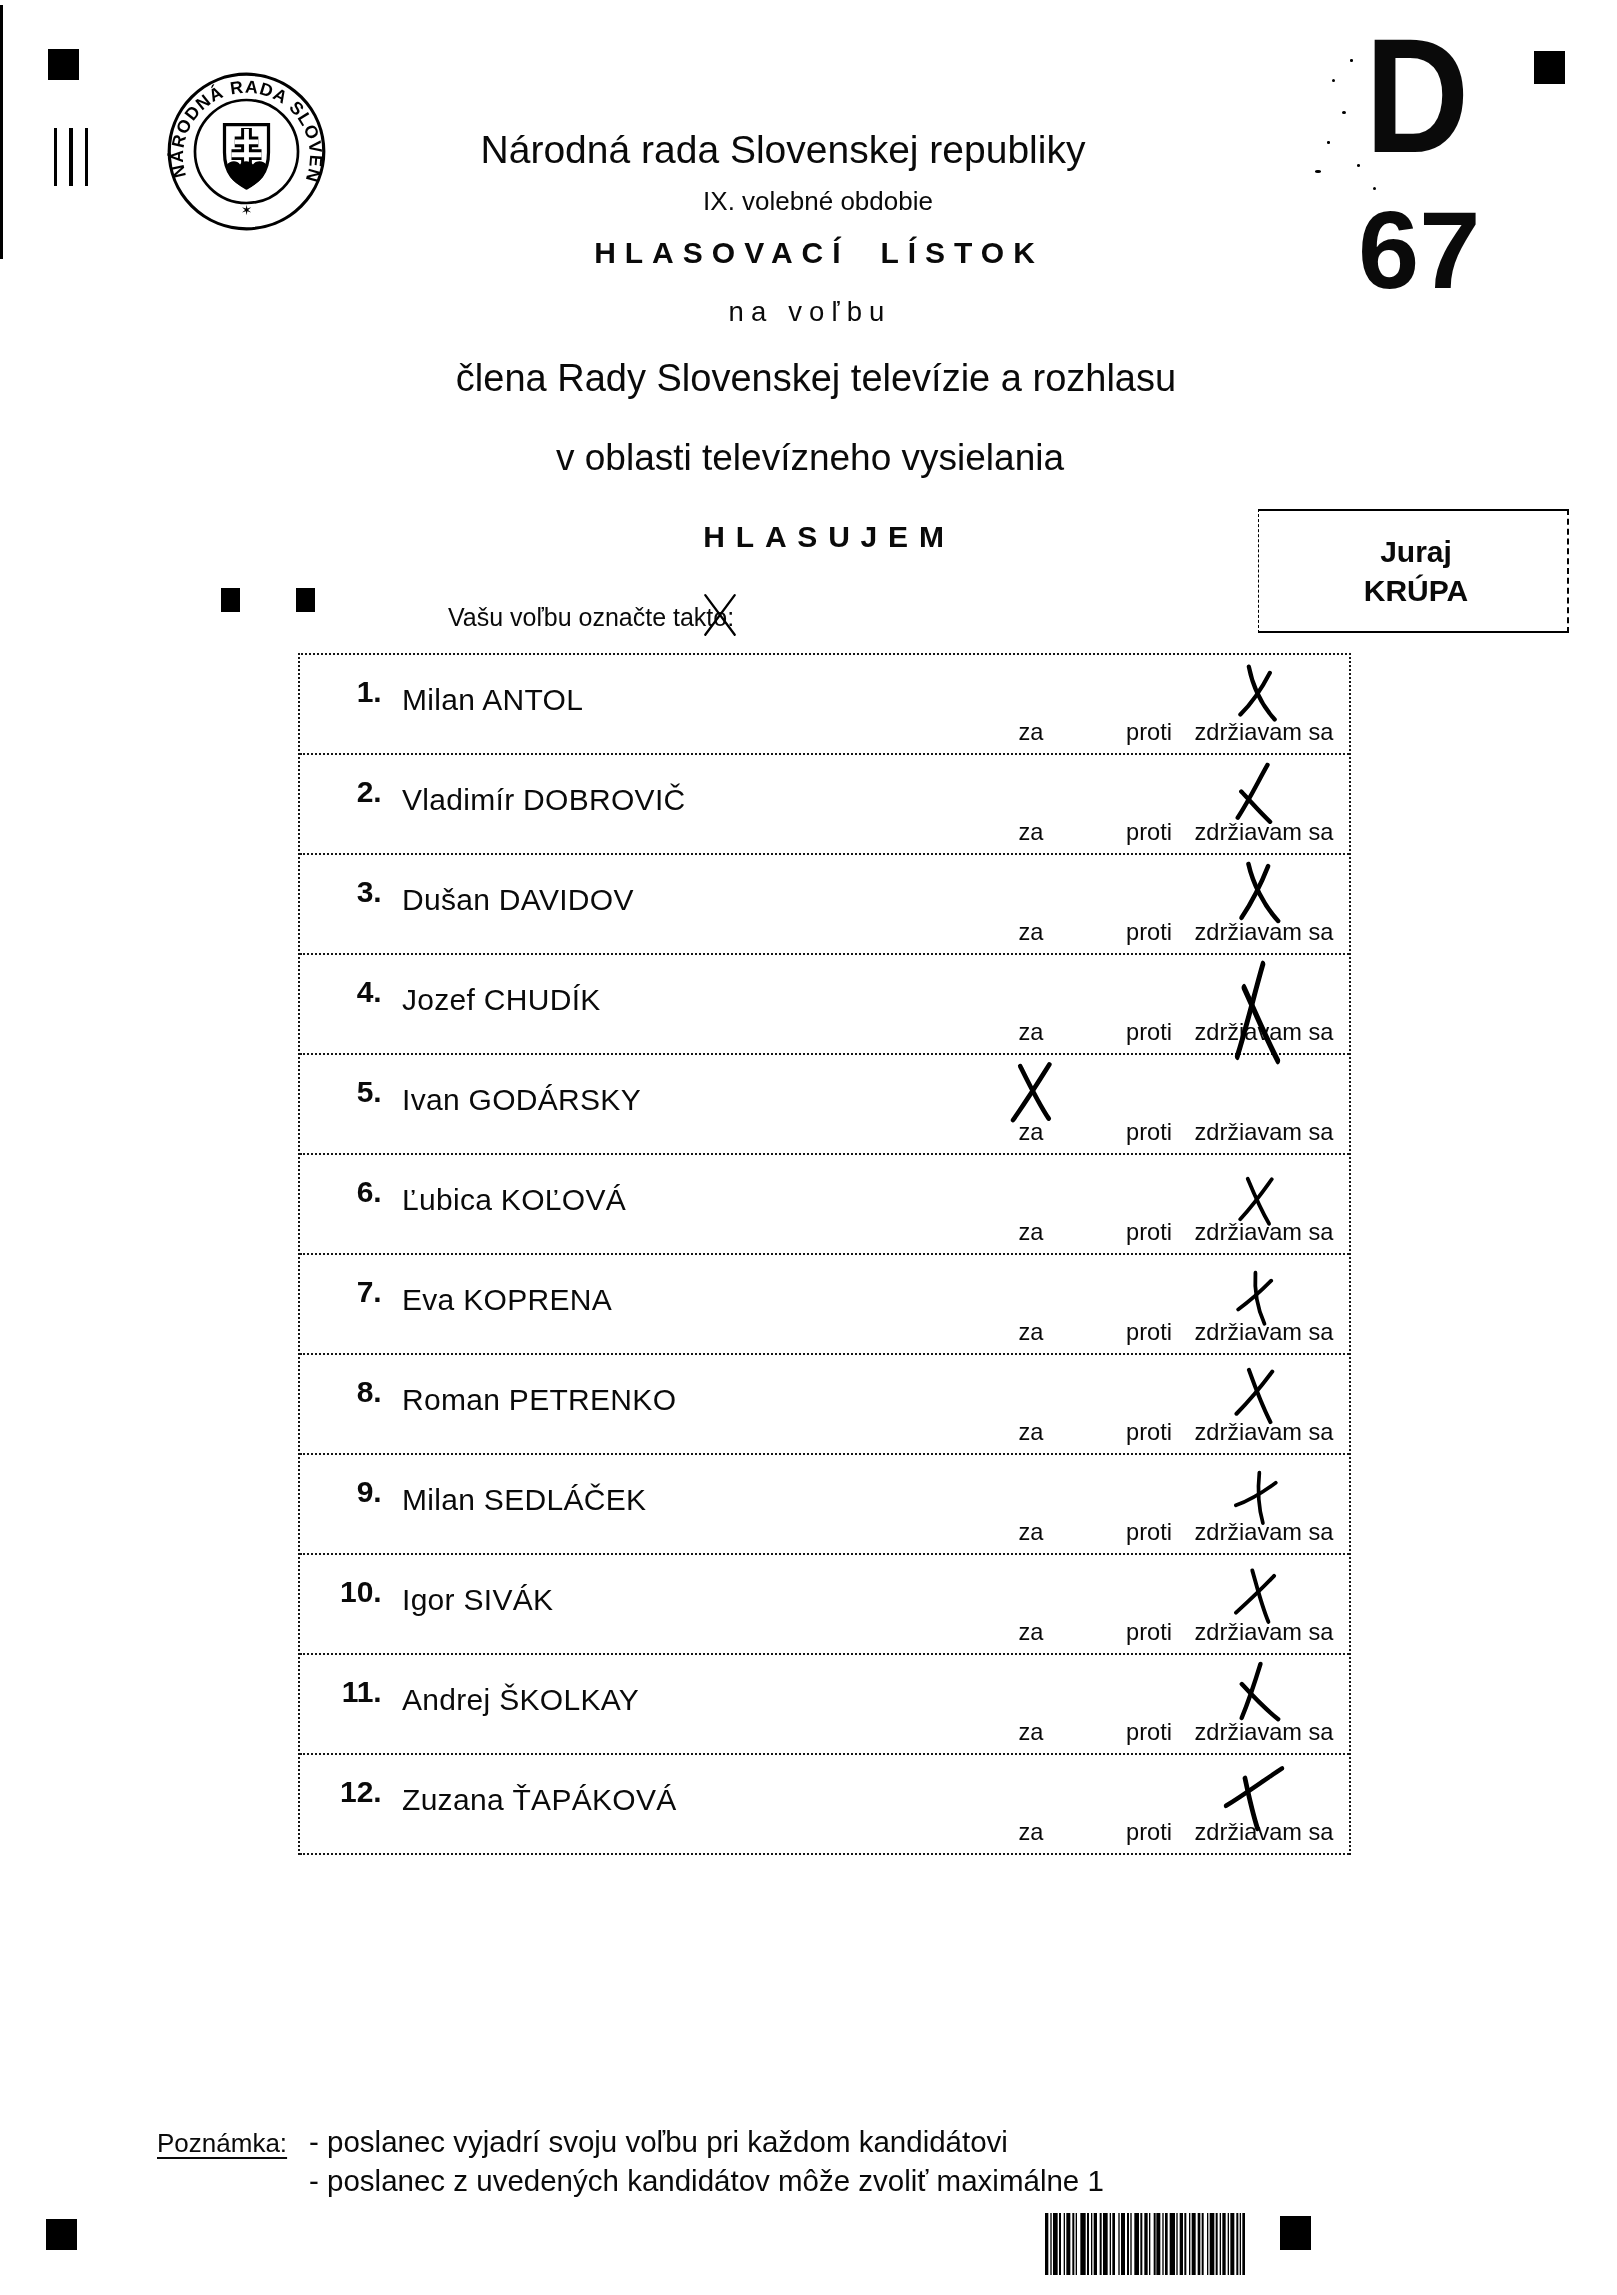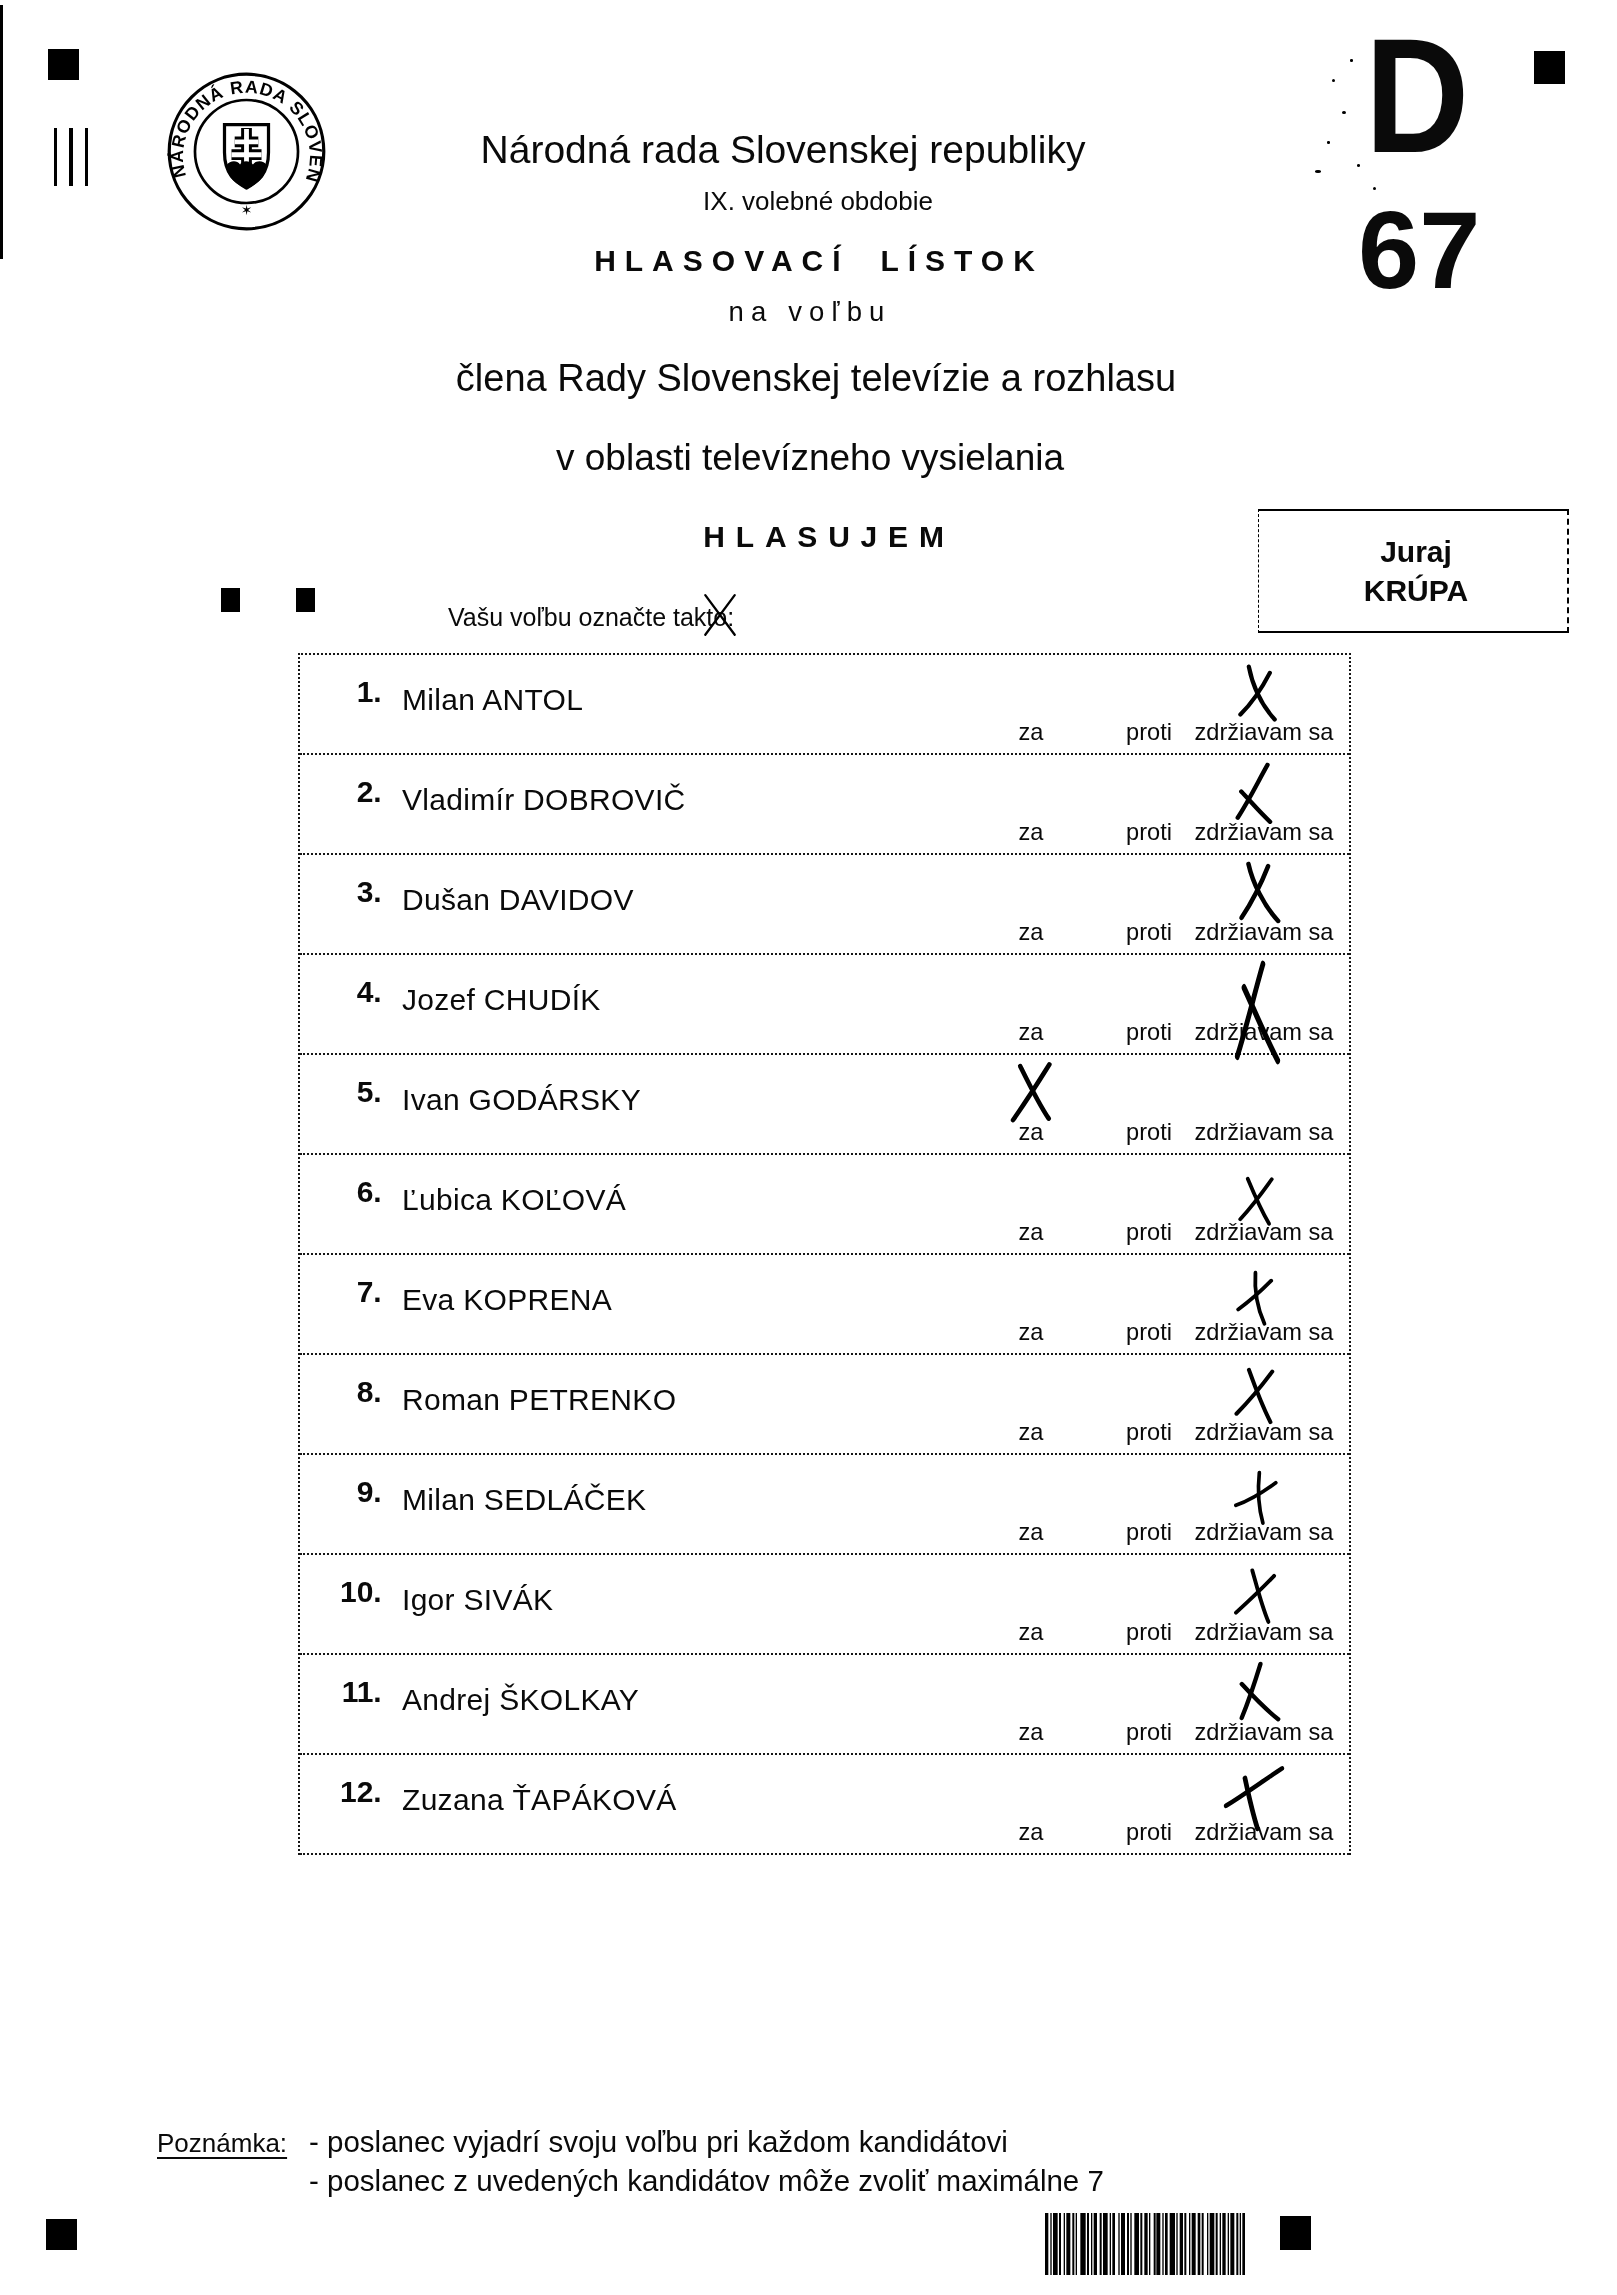--- a/index.html
+++ b/index.html
@@ -14,21 +14,21 @@
   .edge-line{left:0;top:5.2px;width:3.3px;height:254px;background:#000;}
   .sq{background:#000;}
 
   
   .regbars{left:54px;top:128px;width:34px;height:58px;display:flex;justify-content:space-between;}
   .regbars div{width:3.3px;height:100%;background:#000;}
 
   
   .org{left:783px;top:128px;font-size:39px;}
   .term{left:818px;top:186px;font-size:26px;}
-  .doctitle{left:819px;top:244px;font-size:30px;font-weight:700;letter-spacing:.30em;word-spacing:.45em;text-align:center;}
+  .doctitle{left:819px;top:236px;font-size:30px;font-weight:700;letter-spacing:.30em;word-spacing:.45em;text-align:center;}
   .sub1{left:810px;top:296px;font-size:27.5px;letter-spacing:.26em;}
   .sub2{left:816px;top:357px;font-size:38px;}
   .sub3{left:810px;top:437px;font-size:37px;}
   .vote-heading{left:819px;top:520px;font-size:30px;font-weight:700;letter-spacing:.36em;margin-left:10px;}
 
   
   .ballot-letter{left:1365px;top:14.4px;font-size:164px;line-height:164px;font-weight:700;transform:scaleX(.88);transform-origin:left top;}
   .ballot-number{left:1358px;top:195px;font-size:110px;line-height:110px;font-weight:700;}
   .speck{position:absolute;background:#000;border-radius:50%;}
 
@@ -312,21 +312,21 @@
             <path d="M22,44 C40,60 60,78 82,94"></path>
           </svg>
       </span>
     </div>
 
   </div>
 
   <div class="abs note-label">Poznámka:</div>
   <div class="abs notes">
     <div>- poslanec vyjadrí svoju voľbu pri každom kandidátovi</div>
-    <div>- poslanec z uvedených kandidátov môže zvoliť maximálne 7</div>
+    <div>- poslanec z uvedených kandidátov môže zvoliť maximálne 1</div>
   </div>
 
   <svg class="abs barcode" viewBox="0 0 300 92" preserveAspectRatio="none">
     <g fill="#000">
       <rect x="0" width="5" height="92"></rect>
         <rect x="8" width="2" height="92"></rect>
         <rect x="12" width="7" height="92"></rect>
       <rect x="21" width="3" height="92"></rect>
         <rect x="28" width="2" height="92"></rect>
         <rect x="32" width="6" height="92"></rect>

